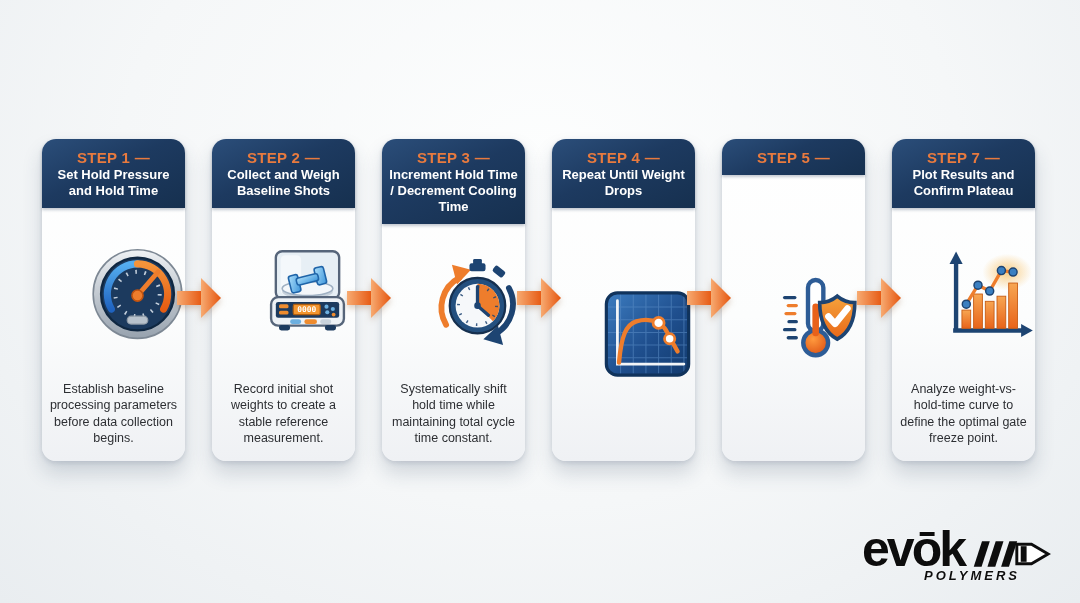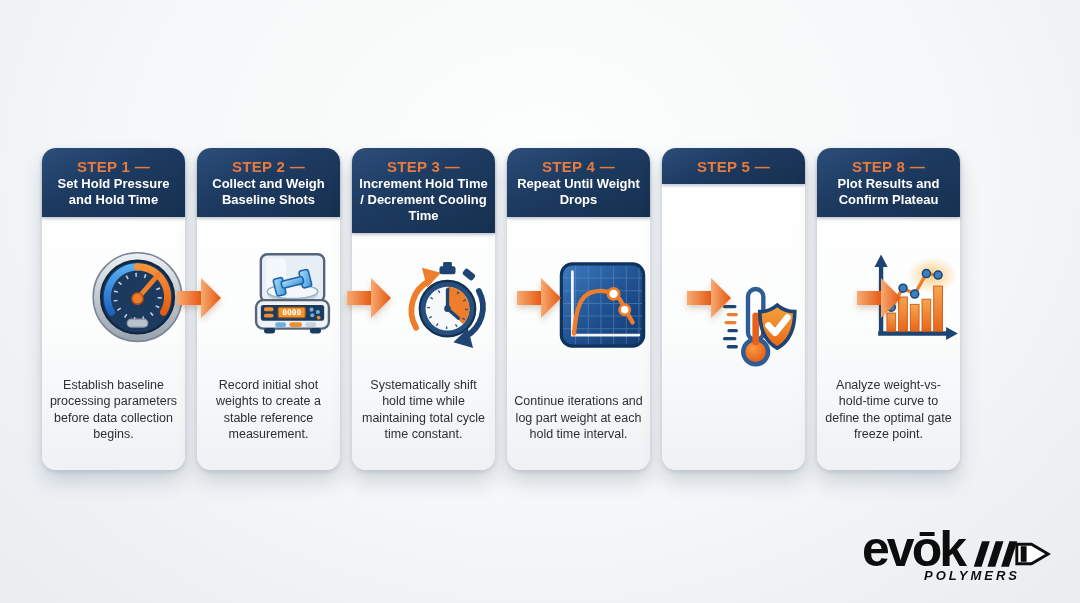--- a/index.html
+++ b/index.html
@@ -1,37 +1,37 @@
 <!DOCTYPE html>
 <html><head>
 <meta charset="utf-8">
 <style>
   html,body { margin:0; padding:0; background:#dfe3e7; }
   .canvas {
     position:relative; width:1080px; height:603px; overflow:hidden;
     background: radial-gradient(ellipse at 50% 28%, #fdfefe 0%, #f5f7f8 55%, #e9edf0 100%);
     font-family:"Liberation Sans", sans-serif;
   }
-  .cards { position:absolute; left:42px; top:148px; display:flex; gap:12px; }
+  .cards { position:absolute; left:42px; top:139px; display:flex; gap:27px; }
   .card {
     width:143px; height:322px; border-radius:14px;
     background:linear-gradient(180deg,#ffffff 0%,#fcfdfd 55%,#eff1f4 100%);
     box-shadow:0 12px 20px rgba(40,60,90,.18), 0 2px 5px rgba(40,60,90,.14);
     display:flex; flex-direction:column;
   }
   .card-header {
     background:linear-gradient(155deg,#2b4e7a 0%,#1d3a60 45%,#16304f 100%);
     border-radius:14px 14px 0 0; padding:10px 6px 9px; text-align:center;
     box-shadow:0 2px 3px rgba(20,40,70,.25);
   }
   .step-label { color:#e87a3e; font-weight:bold; font-size:15px; letter-spacing:.3px; display:block; }
   .step-title { color:#ffffff; font-weight:bold; font-size:13px; line-height:1.22; margin-top:1px; display:block; }
   .icon-slot { flex:1; display:flex; align-items:center; justify-content:center;padding-left:48px; }
   .card-desc {
-    padding:0 6px 28px; text-align:center; font-size:12.5px; line-height:1.3;
+    padding:0 6px 15px; text-align:center; font-size:12.5px; line-height:1.3;
     color:#2d2f33;
   }
   .arrow { position:absolute; top:276px; width:44px; height:44px; z-index:5;
            filter:drop-shadow(0 3px 3px rgba(120,60,10,.25)); }
   .a0{left:177px;} .a1{left:347px;} .a2{left:517px;} .a3{left:687px;} .a4{left:857px;}
   .logo { position:absolute; right:28px; bottom:20px; text-align:center; }
   .logo-row { display:flex; align-items:flex-end; }
   .logo-text {
     font-weight:bold; font-size:50px; letter-spacing:-3px; color:#0d0d0d; line-height:0.9;
     text-shadow:0 0 2px #ffffff, 0 0 1px #ffffff;
@@ -172,21 +172,20 @@
           <g clip-path="url(#panelclip)" stroke="#5d8fc7" stroke-width="1.3" opacity="0.55">
             <path d="M26 10 V110 M42 10 V110 M58 10 V110 M74 10 V110 M90 10 V110 M106 10 V110"></path>
             <path d="M10 26 H110 M10 42 H110 M10 58 H110 M10 74 H110 M10 90 H110"></path>
           </g>
           <path d="M22 18 V98 H106" stroke="#f2f5f8" stroke-width="3.5" fill="none" stroke-linecap="round"></path>
           <path d="M24 96 C 27 62 33 48 46 44 C 56 41 66 42 74 46 C 83 50 86 62 98 82" fill="none" stroke="#ee7d2c" stroke-width="5.5" stroke-linecap="round"></path>
           <circle cx="74" cy="46" r="7" fill="#ffffff" stroke="#ee7d2c" stroke-width="3.5"></circle>
           <circle cx="88" cy="66" r="6.5" fill="#ffffff" stroke="#ee7d2c" stroke-width="3.5"></circle>
         </svg>
       </div>
-      <div class="card-desc">Continue iterations and log part weight at each hold time interval.</div>
     </div>
 
     <div class="card">
       <div class="card-header">
         <span class="step-label">STEP 5 —</span>
       </div>
       <div class="icon-slot">
         <svg width="118" height="110" viewBox="0 0 130 120">
           <defs>
             <radialGradient id="bulbgrad" cx="0.4" cy="0.35" r="0.8">
@@ -210,21 +209,21 @@
           <circle cx="62.5" cy="94" r="17" fill="url(#bulbgrad)" stroke="#2d5c96" stroke-width="6"></circle>
           <rect x="58" y="40" width="9" height="45" rx="4.5" fill="#e8611a"></rect>
           <path d="M92 30 C 99 36 108 39 116 39 C 116 62 108 80 92 89 C 76 80 68 62 68 39 C 76 39 85 36 92 30 Z" fill="url(#shieldgrad)" stroke="#1d4472" stroke-width="5"></path>
           <path d="M80 58 L89 68 L106 47" stroke="#ffffff" stroke-width="9" fill="none" stroke-linecap="round" stroke-linejoin="round"></path>
         </svg>
       </div>
     </div>
 
     <div class="card">
       <div class="card-header">
-        <span class="step-label">STEP 8 —</span>
+        <span class="step-label">STEP 7 —</span>
         <span class="step-title">Plot Results and Confirm Plateau</span>
       </div>
       <div class="icon-slot">
         <svg width="120" height="112" viewBox="0 0 130 120">
           <defs>
             <linearGradient id="bargrad" x1="0" y1="0" x2="0" y2="1">
               <stop offset="0" stop-color="#f7a652"></stop>
                 <stop offset="1" stop-color="#e8641a"></stop>
             </linearGradient>
             <radialGradient id="glowgrad" cx="0.5" cy="0.5" r="0.5">

